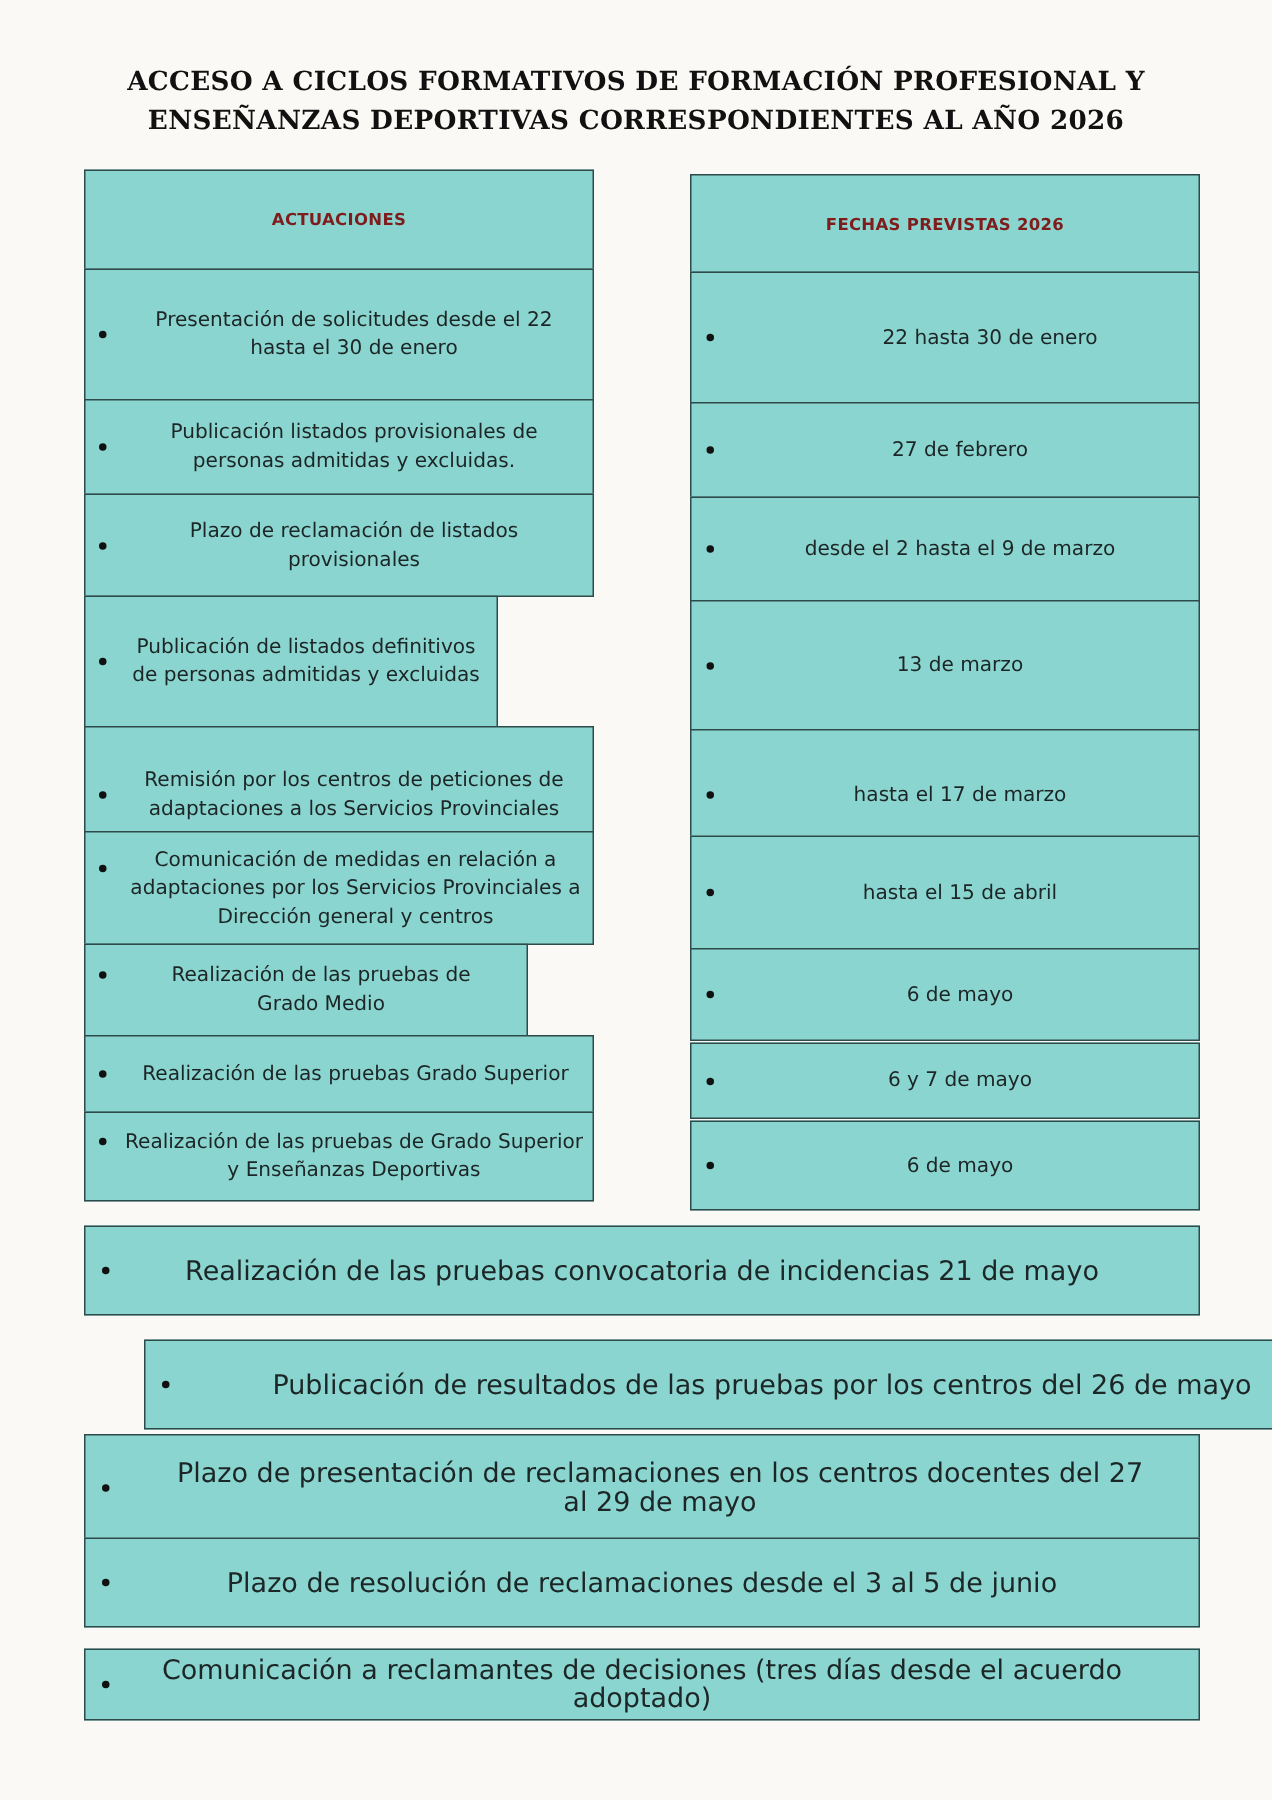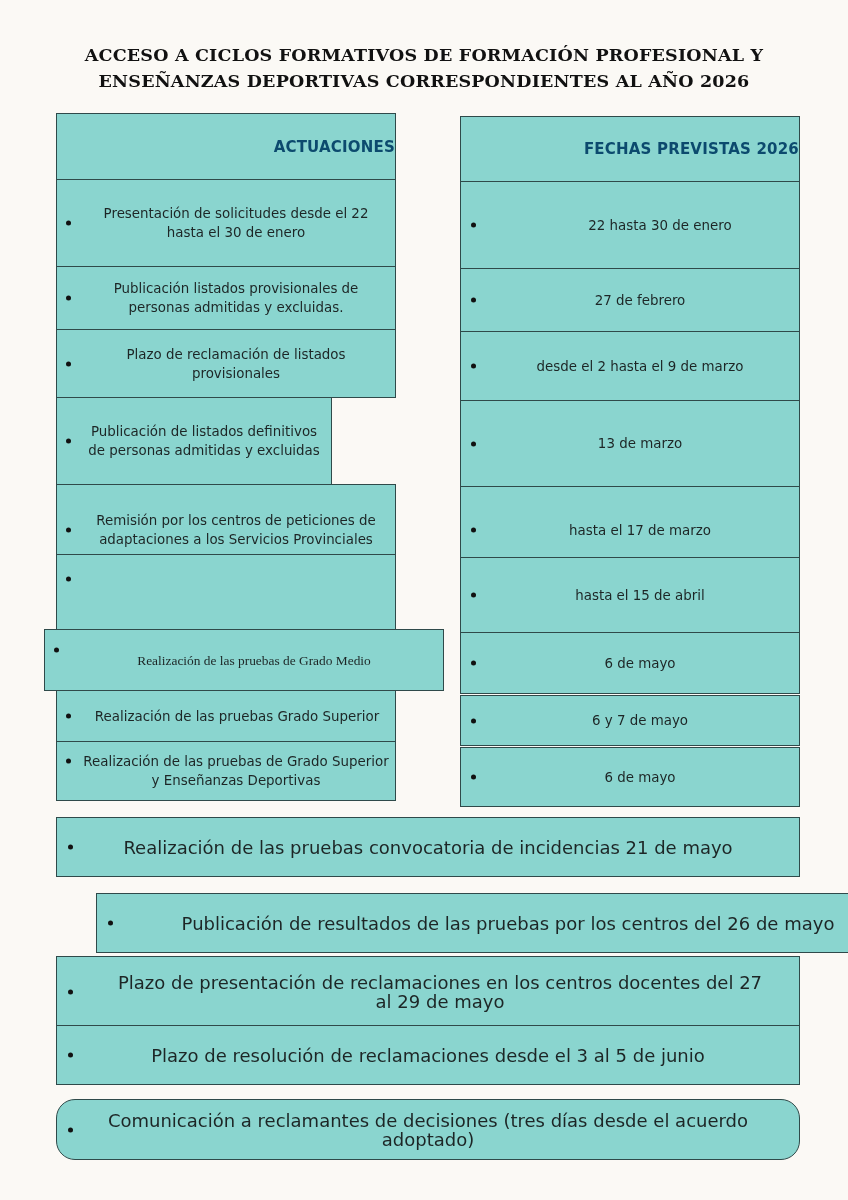--- a/index.html
+++ b/index.html
@@ -15,21 +15,21 @@
     font-family:"DejaVu Serif", serif;
     font-weight:bold; font-size:17.5px; line-height:26px;
     letter-spacing:0.2px; color:#111;
   }
   .box {
     position:absolute; box-sizing:border-box;
     background:#8ad5cf;
     border:1.5px solid #2f4a4a;
     display:flex; align-items:center; justify-content:center;
   }
-  .box.hdr { font-weight:bold; font-size:15px; color:#0c4a6e; letter-spacing:0.2px;justify-content:flex-end; }
+  .box.hdr { font-weight:bold; font-size:11px; color:#7f1d1d; letter-spacing:0.2px; }
   .box .bullet {
     position:absolute; left:9px; top:50%;
     width:5px; height:5px; border-radius:50%; background:#111;
     transform:translateY(-50%);
   }
   .box .txt {
     text-align:center; font-size:13.4px; line-height:19px;
     padding:0 6px 0 26px; color:#1d2626;
   }
   .wide .bullet { left:11px; }
@@ -62,22 +62,23 @@
 <div class="box" style="left:56px; top:397px; width:276px; height:88px;">
   <span class="bullet"></span>
   <span class="txt">Publicación de listados definitivos de personas admitidas y excluidas</span>
 </div>
 <div class="box" style="left:56px; top:484px; width:340px; height:92px;">
   <span class="bullet"></span>
   <span class="txt">Remisión por los centros de peticiones de adaptaciones a los Servicios Provinciales</span>
 </div>
 <div class="box" style="left:56px; top:554px; width:340px; height:76px;">
   <span class="bullet" style="top:32%;"></span>
+  <span class="txt" style="padding-left:24px;padding-right:2px;">Comunicación de medidas en relación a adaptaciones por los Servicios Provinciales a Dirección general y centros</span>
 </div>
-<div class="box" style="left:44px; top:629px; width:400px; height:62px;font-family:Liberation Serif, serif;">
+<div class="box" style="left:56px; top:629px; width:296px; height:62px;">
   <span class="bullet" style="top:33%;"></span>
   <span class="txt" style="padding-left:40px;padding-right:20px;">Realización de las pruebas de Grado Medio</span>
 </div>
 <div class="box" style="left:56px; top:690px; width:340px; height:52px;">
   <span class="bullet"></span>
   <span class="txt" style="padding-left:22px;padding-right:0;">Realización de las pruebas Grado Superior</span>
 </div>
 <div class="box" style="left:56px; top:741px; width:340px; height:60px;">
   <span class="bullet" style="top:33%;"></span>
   <span class="txt">Realización de las pruebas de Grado Superior y Enseñanzas Deportivas</span>
@@ -133,16 +134,16 @@
   <span class="txt">Publicación de resultados de las pruebas por los centros del 26 de mayo</span>
 </div>
 <div class="box wide" style="left:56px; top:956px; width:744px; height:72px;padding-left:24px;">
   <span class="bullet"></span>
   <span class="txt">Plazo de presentación de reclamaciones en los centros docentes del 27 al 29 de mayo</span>
 </div>
 <div class="box wide" style="left:56px; top:1025px; width:744px; height:60px;">
   <span class="bullet"></span>
   <span class="txt">Plazo de resolución de reclamaciones desde el 3 al 5 de junio</span>
 </div>
-<div class="box wide" style="left:56px; top:1099px; width:744px; height:61px;border-radius:19px;">
+<div class="box wide" style="left:56px; top:1099px; width:744px; height:48px;">
   <span class="bullet"></span>
   <span class="txt">Comunicación a reclamantes de decisiones (tres días desde el acuerdo adoptado)</span>
 </div>
 
 </body></html>

